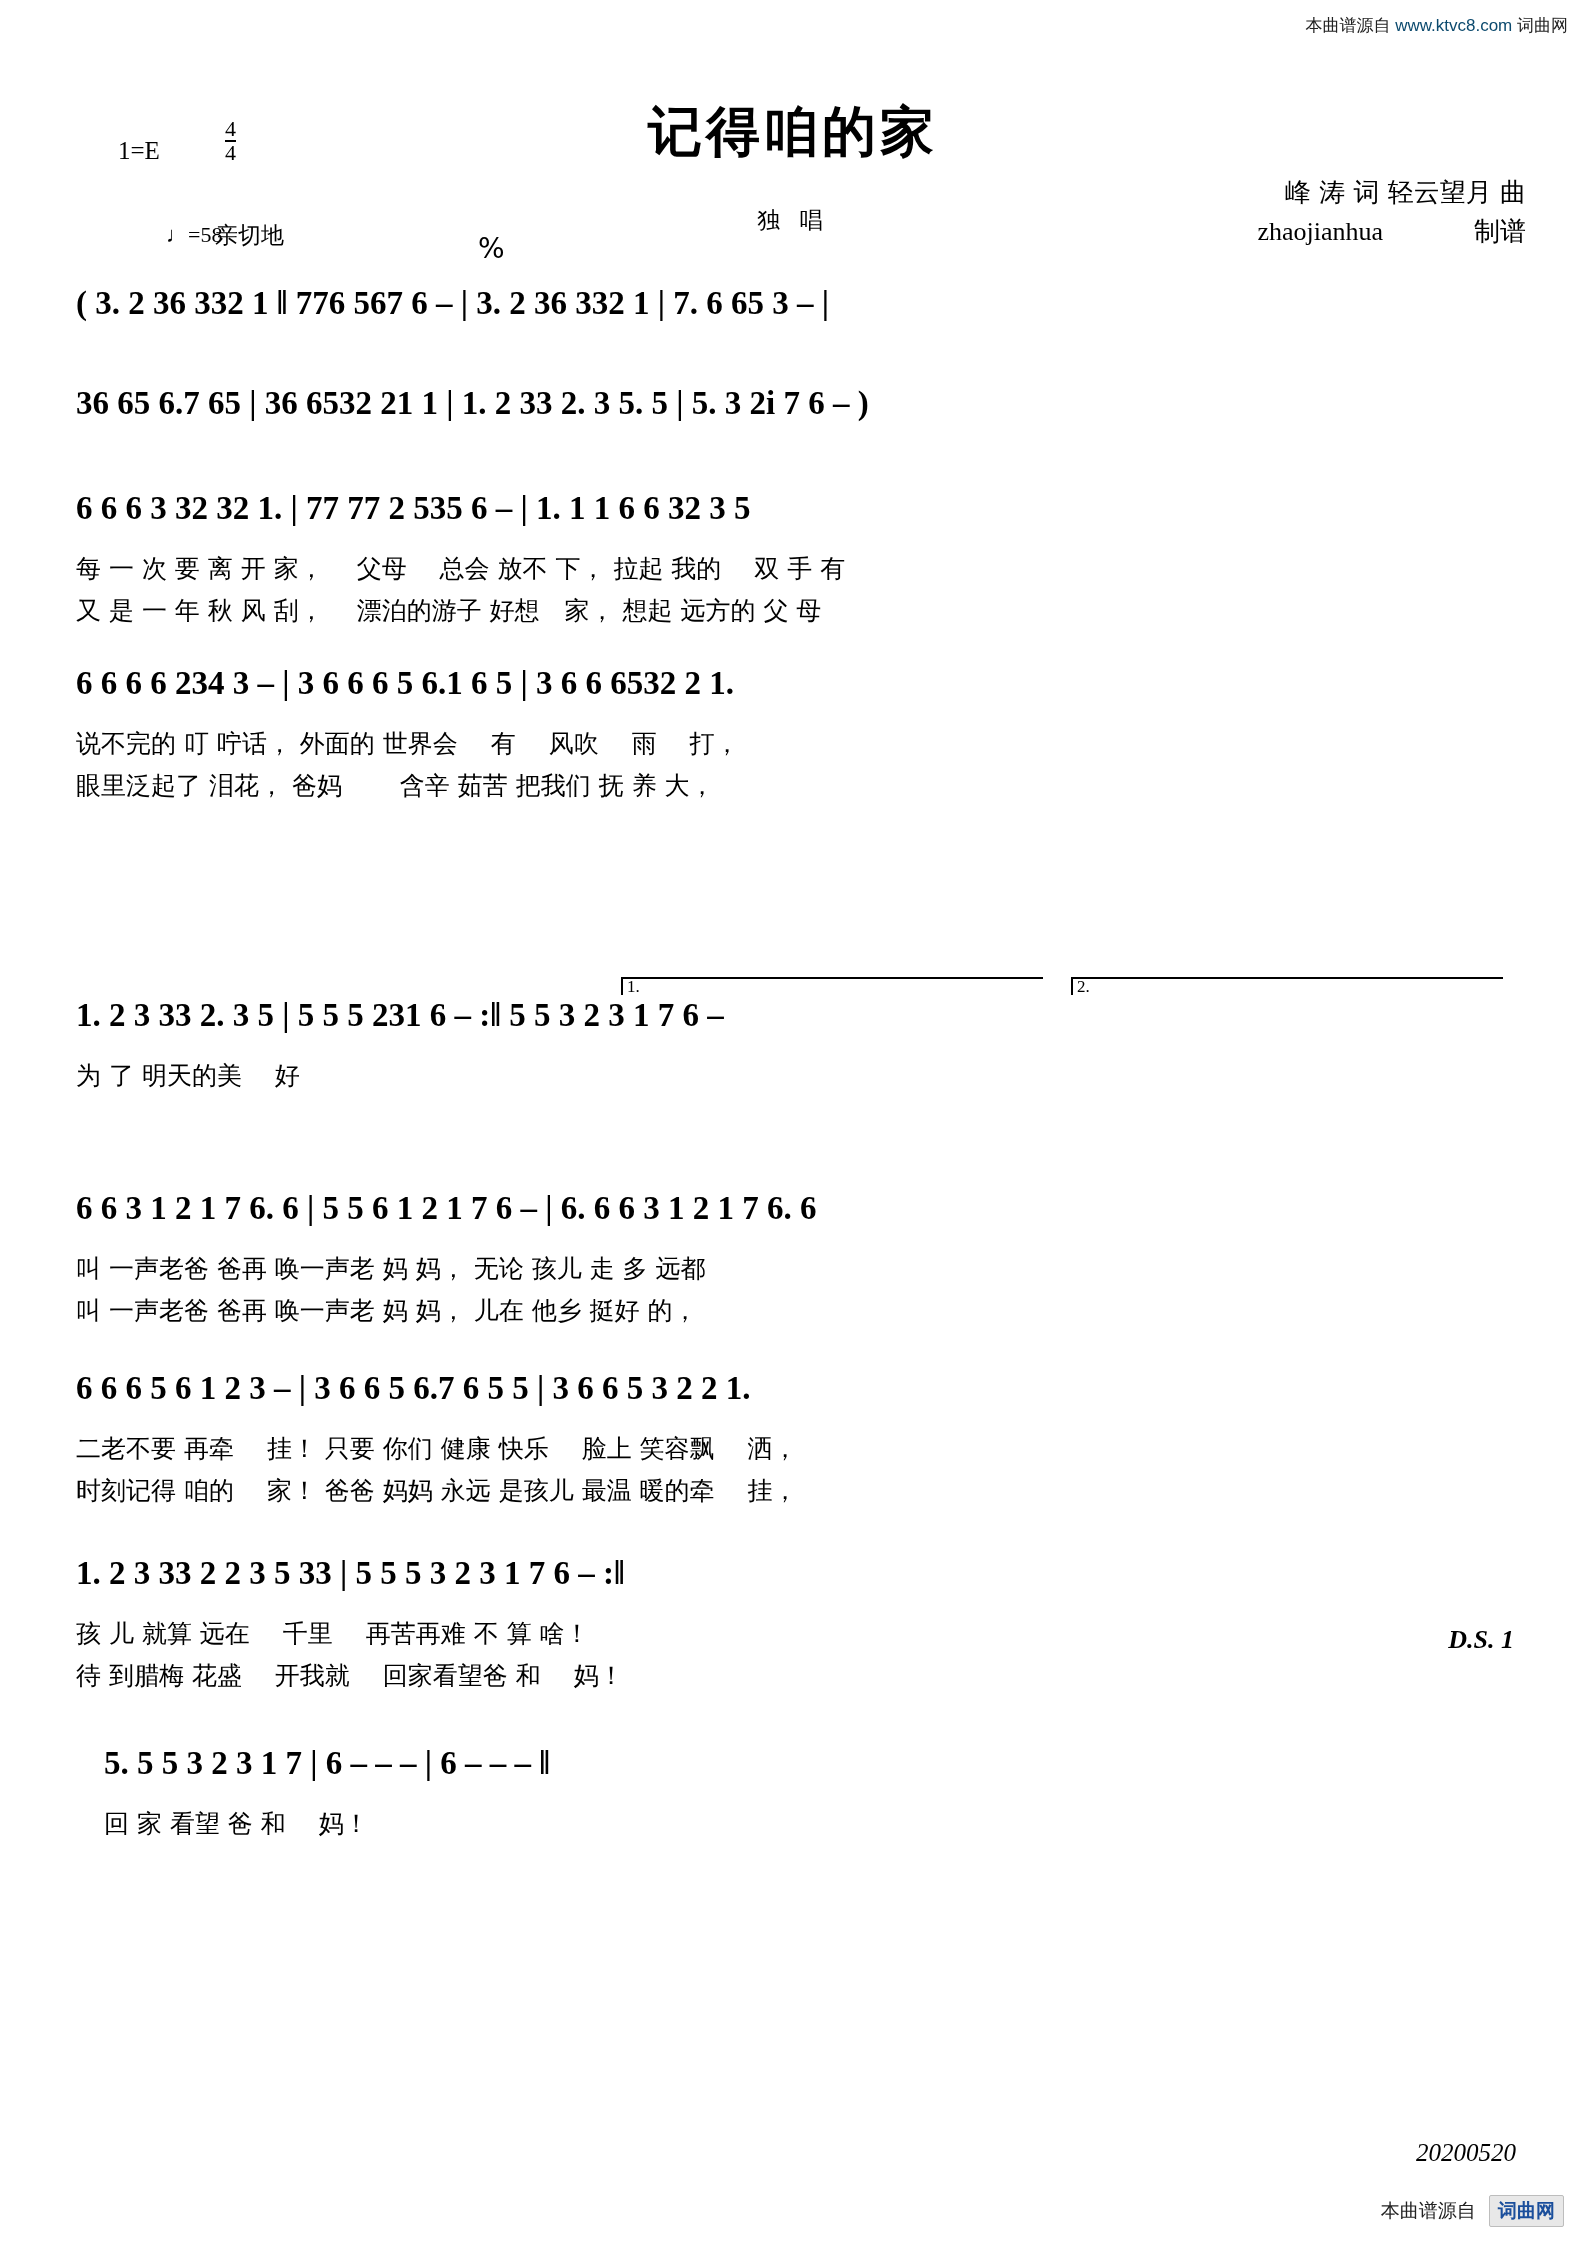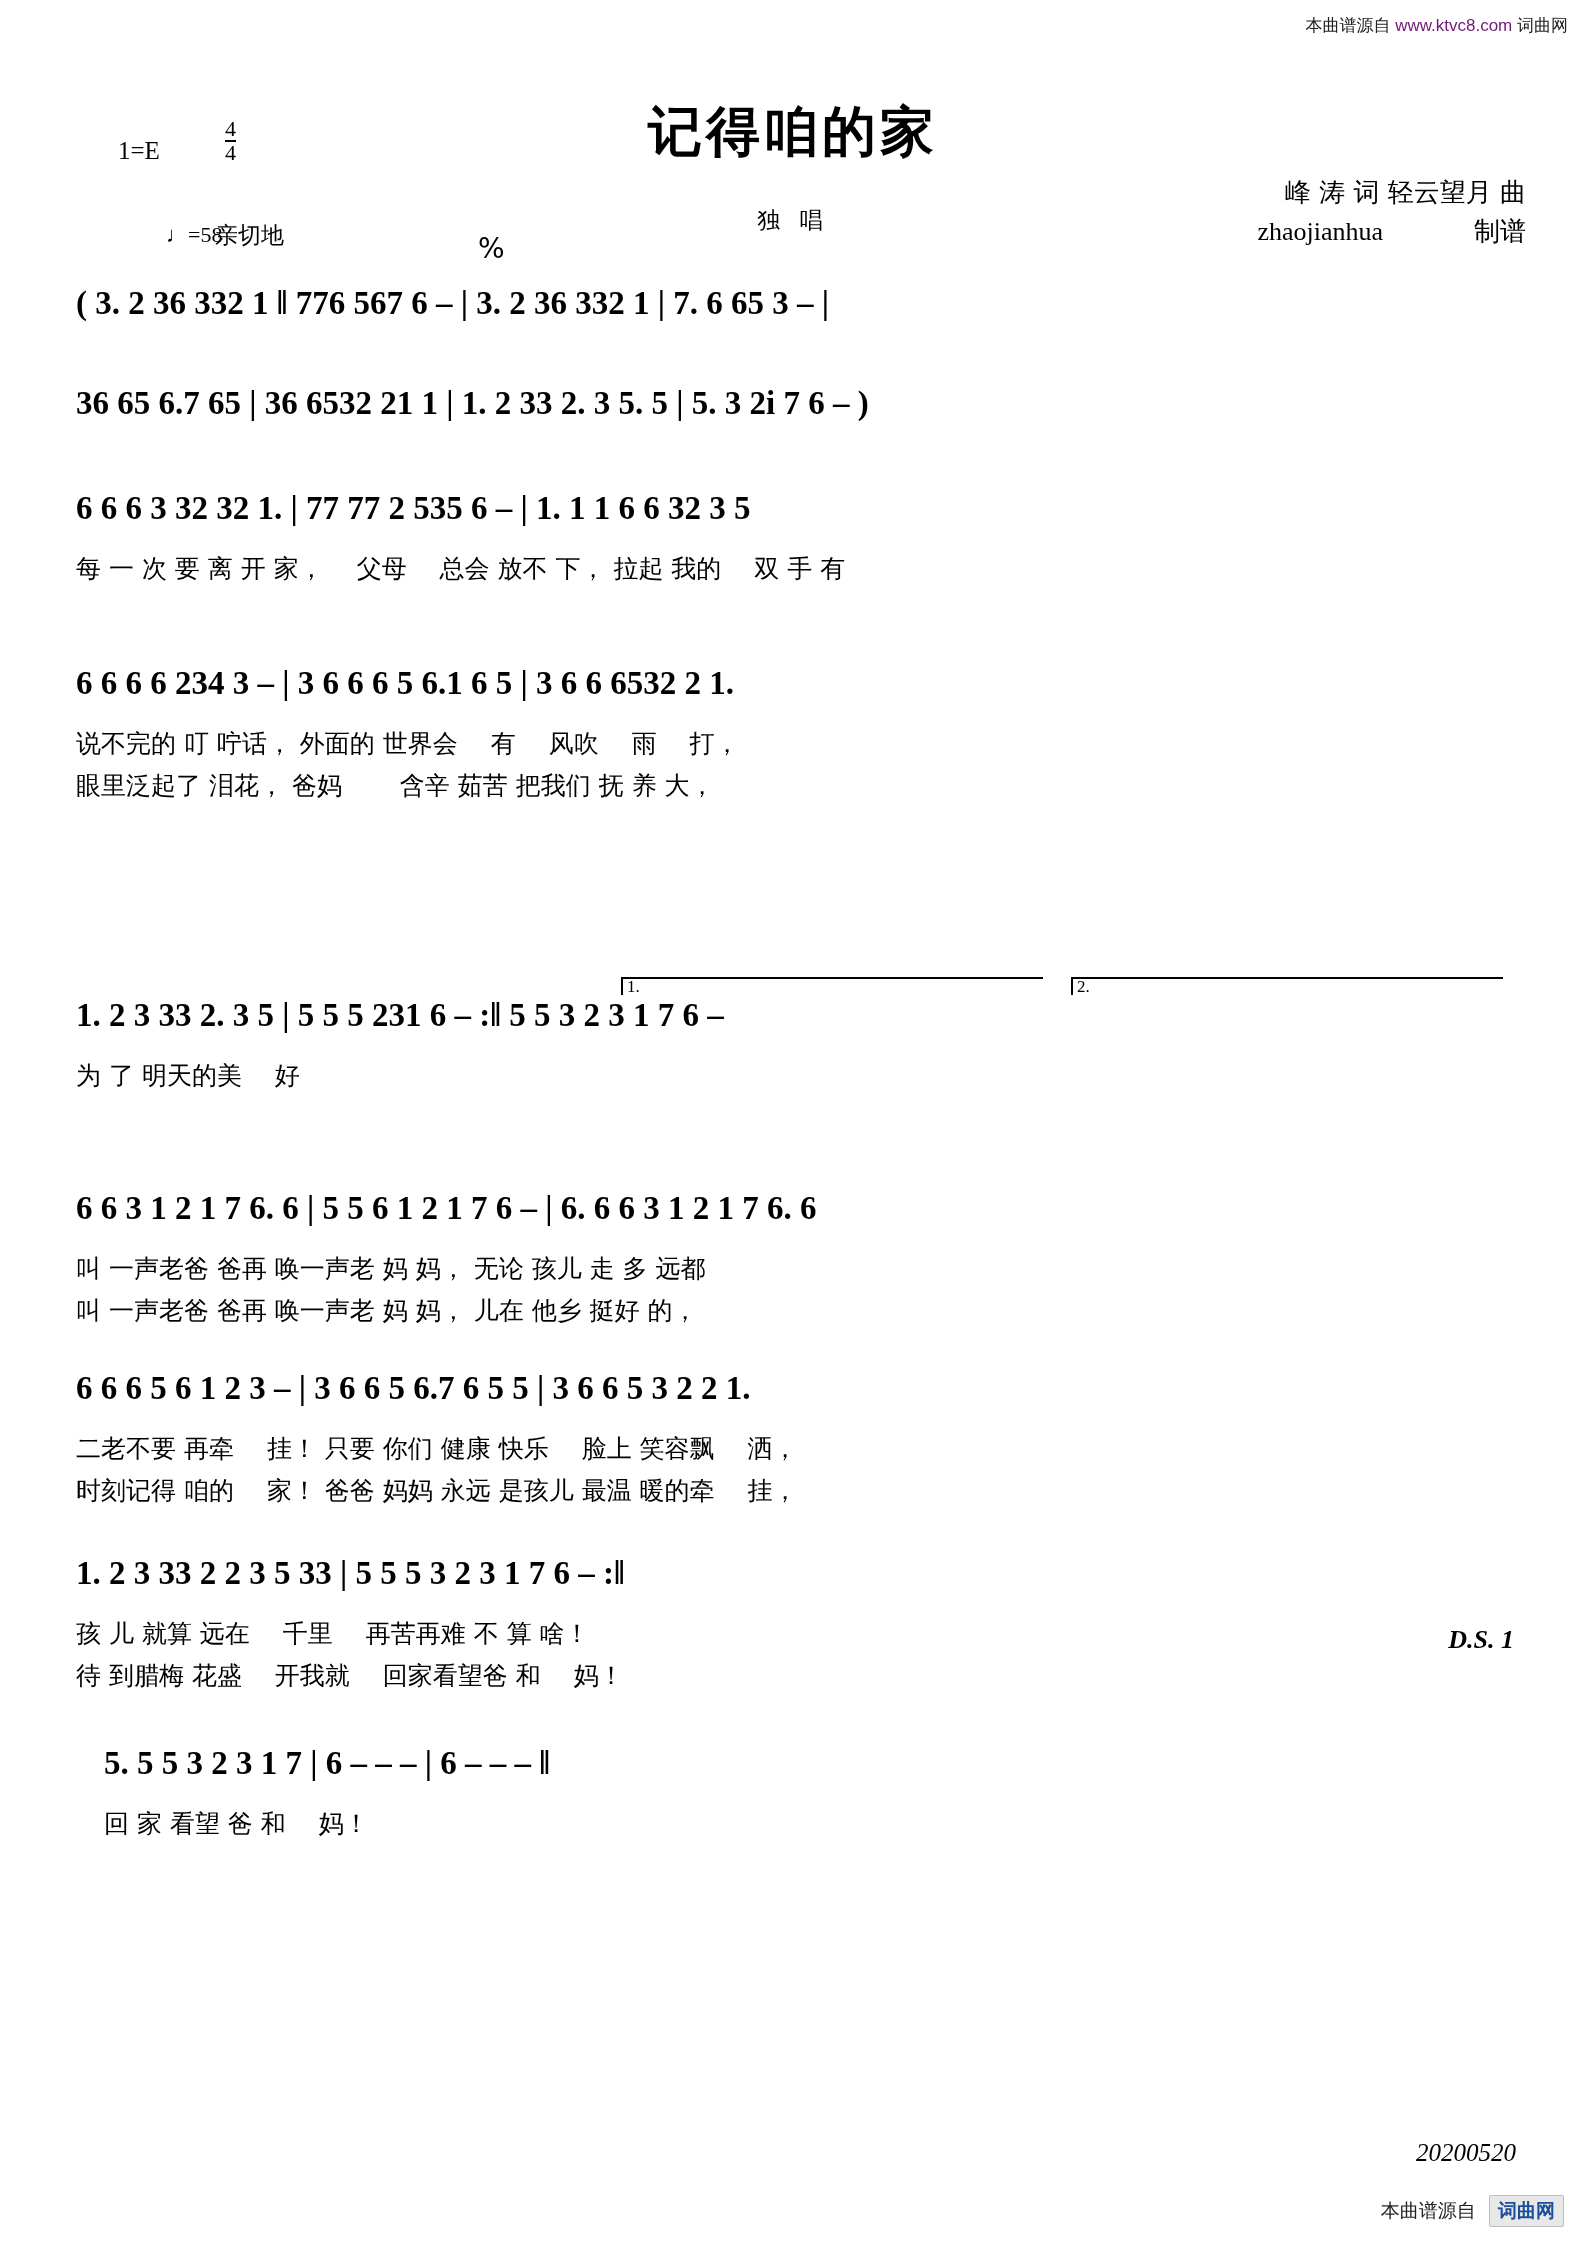--- a/index.html
+++ b/index.html
@@ -18,21 +18,21 @@
 
   
   .wm {
     position: absolute;
     font-size: 17px;
     color: #222;
     font-family: "Liberation Sans", sans-serif;
     white-space: nowrap;
   }
   .wm-top { top: 14px; right: 18px; }
-  .wm-top .site { color: #701a75; }
+  .wm-top .site { color: #0c4a6e; }
   .wm-bottom { bottom: 18px; right: 22px; font-size: 19px; }
   .wm-bottom .brandbox {
     display: inline-block;
     background: #e8e8e8;
     border: 1px solid #bdbdbd;
     color: #1b4f9c;
     padding: 2px 8px;
     margin-left: 8px;
     font-weight: bold;
     border-radius: 2px;
@@ -199,20 +199,21 @@
   <div class="noterow">( 3. 2 36 332 1 ‖ 776 567 6 – | 3. 2 36 332 1 | 7. 6 65 3 – |</div>
 </div>
 
 <div class="system" style="top: 385px;">
   <div class="noterow">36 65 6.7 65 | 36 6532 21 1 | 1. 2 33 2. 3 5. 5 | 5. 3 2i 7 6 – )</div>
 </div>
 
 <div class="system" style="top: 490px;">
   <div class="noterow">6 6 6 3  32 32 1. | 77 77 2  535 6 – | 1. 1  1 6 6  32 3 5</div>
   <div class="lyricrow">每 一 次 要 离 开 家，　 父母　 总会 放不 下， 拉起 我的 　双 手 有</div>
+  <div class="lyricrow">又 是 一 年 秋 风 刮，　 漂泊的游子 好想　家， 想起 远方的 父 母</div>
 </div>
 
 <div class="system" style="top: 665px;">
   <div class="noterow">6 6 6 6  234 3 – | 3 6 6  6 5  6.1  6 5 | 3 6 6  6532 2 1.</div>
   <div class="lyricrow">说不完的 叮 咛话， 外面的 世界会 　有 　风吹 　雨 　打，</div>
   <div class="lyricrow">眼里泛起了 泪花， 爸妈 　　含辛 茹苦 把我们 抚 养 大，</div>
 </div>
 
 <div class="system" style="top: 845px;">
   <div class="ending" style="left: 545px; top: 132px; width: 420px;">

